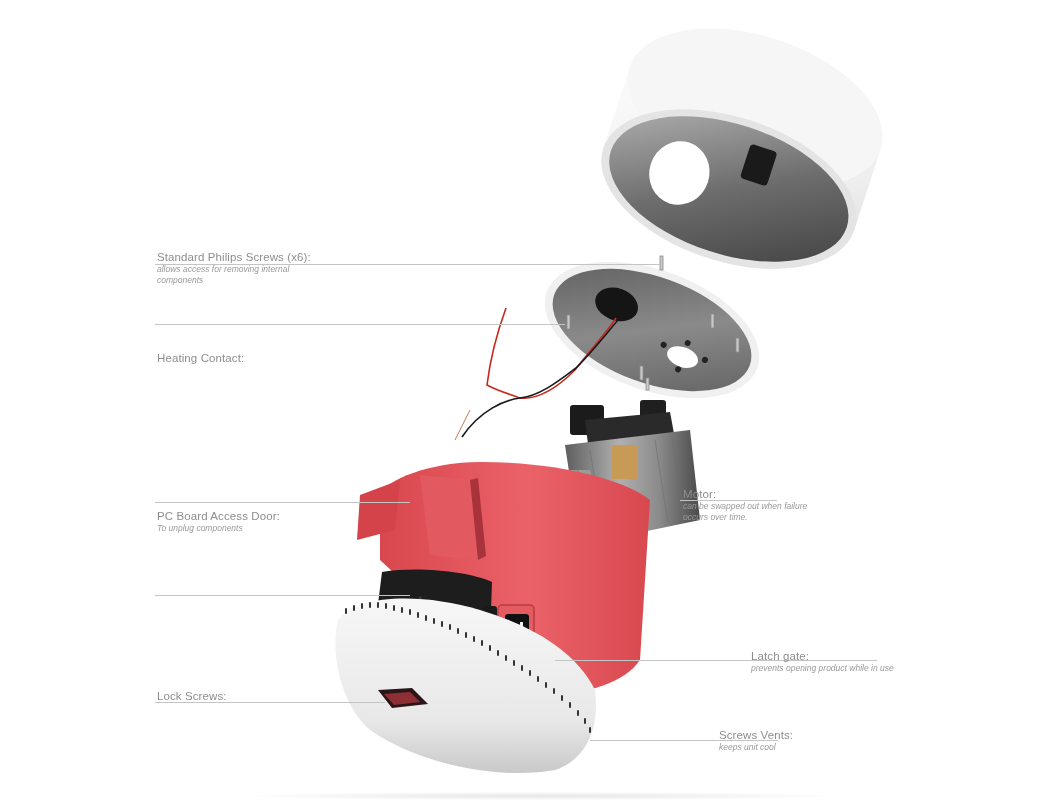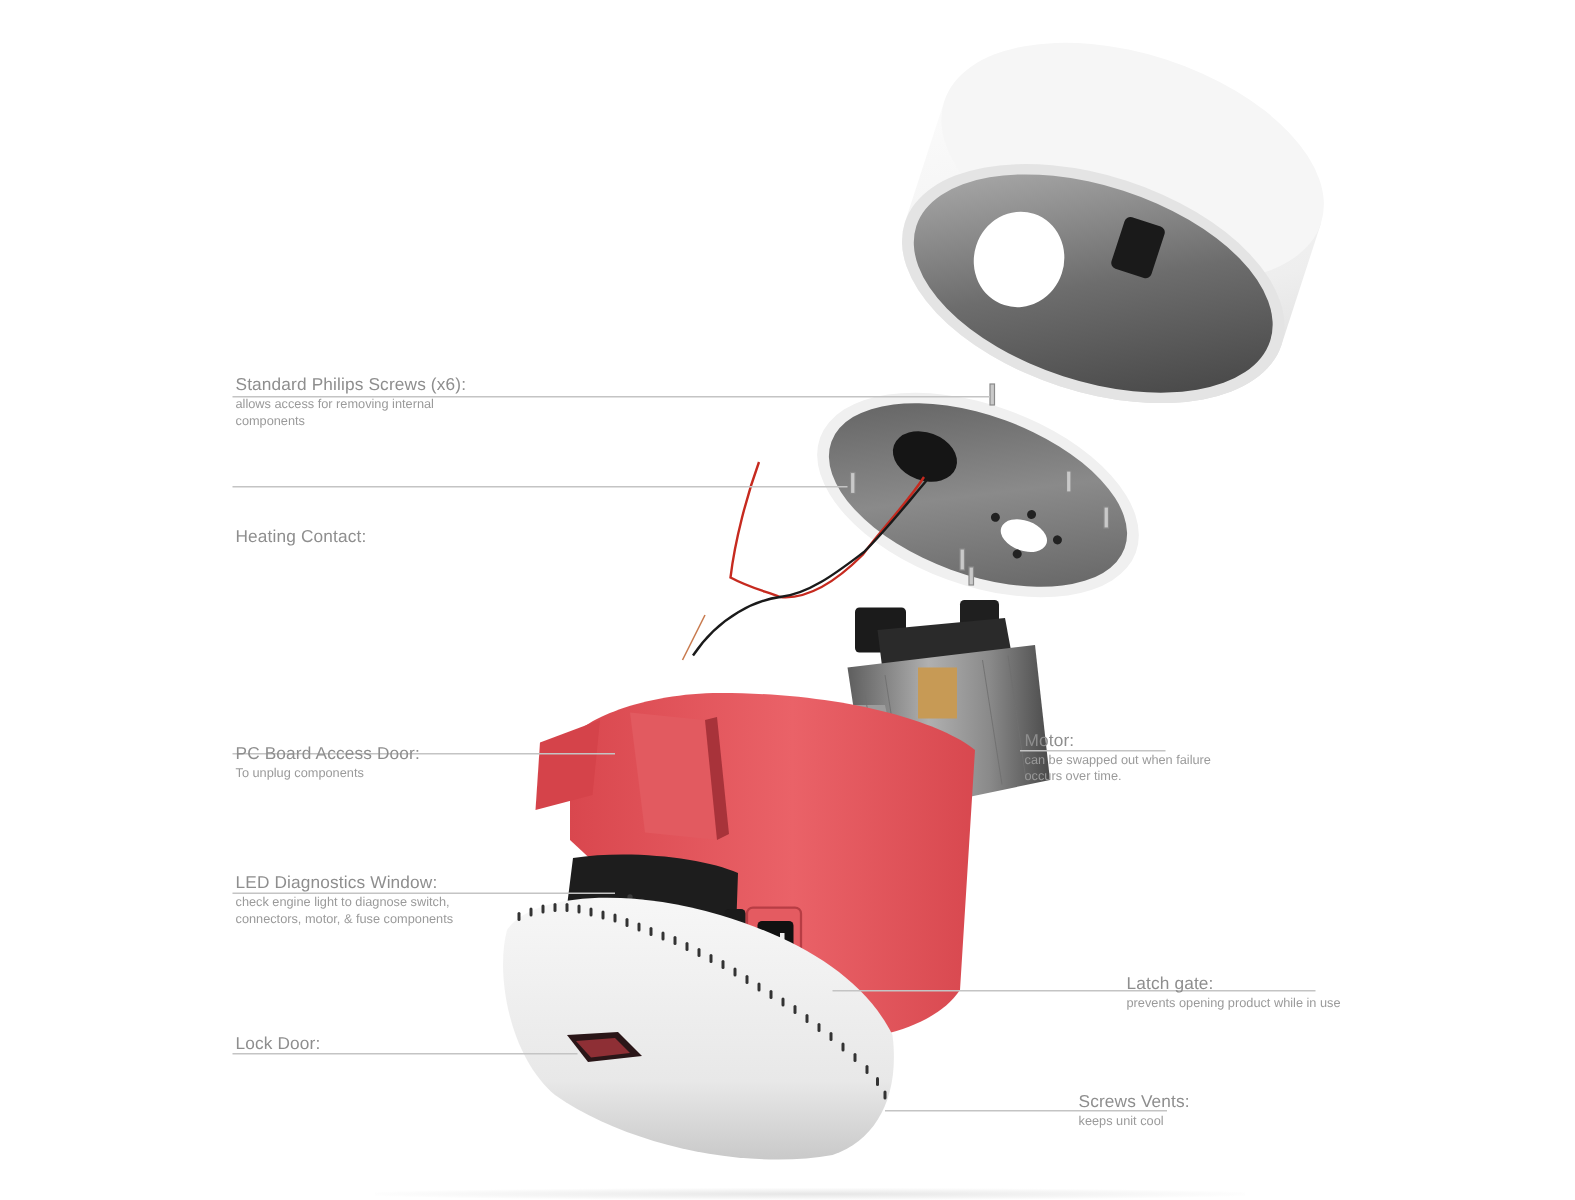--- a/index.html
+++ b/index.html
@@ -2,21 +2,21 @@
 <html><head>
 <meta charset="utf-8">
 <style>
   html, body { margin:0; padding:0; background:#ffffff; }
   body { width:1050px; height:800px; position:relative; overflow:hidden;
          font-family: "Liberation Sans", sans-serif; }
   .stage { position:absolute; left:0; top:0; width:1050px; height:800px; }
   .art { position:absolute; left:0; top:0; }
   .label { position:absolute; color:#8a8a8a; }
   .label .title { font-size:11.5px; line-height:13px; color:#8e8e8e; letter-spacing:0.1px; white-space:nowrap; display:block; }
-  .label .desc { font-size:8.5px; line-height:10.5px; color:#9a9a9a; display:block; }
+  .label .desc { font-size:8.5px; line-height:10.5px; color:#9a9a9a; display:block;font-style:italic; }
   .label .desc.lg { font-size:11px; line-height:13px; }
   .leader { position:absolute; height:1px; background:#c4c4c4; }
   .floor { position:absolute; left:250px; top:792px; width:580px; height:8px;
            background: radial-gradient(ellipse at center, #e6e6e6 0%, #f6f6f6 50%, rgba(255,255,255,0) 75%); }
 </style>
 </head>
 <body>
 
 <div class="stage">
 
@@ -181,30 +181,26 @@
   <div class="leader" style="left:555px; top:660px; width:322px;"></div>
   <div class="leader" style="left:590px; top:740px; width:188px;"></div>
 
   <div class="label" style="left:157px; top:251px; width:150px;">
     <span class="title">Standard Philips Screws (x6):</span>
     <span class="desc">allows access for removing internal components</span>
   </div>
   <div class="label" style="left:157px; top:312px;margin-top:40px;">
     <span class="title">Heating Contact:</span>
   </div>
-  <div class="label" style="left:157px; top:497px;">
+  <div class="label" style="left:157px; top:510px;">
     <span class="title">PC Board Access Door:</span>
     <span class="desc">To unplug components</span>
   </div>
-  <div class="label" style="left:157px; top:583px; width:160px;">
-    <span class="title">LED Diagnostics Window:</span>
-    <span class="desc">check engine light to diagnose switch, connectors, motor, &amp; fuse components</span>
-  </div>
   <div class="label" style="left:157px; top:690px; width:170px;">
-    <span class="title">Lock Door:</span>
+    <span class="title">Lock Screws:</span>
   </div>
 
   <div class="label" style="left:683px; top:488px; width:140px;">
     <span class="title">Motor:</span>
     <span class="desc">can be swapped out when failure occurs over time.</span>
   </div>
   <div class="label" style="left:751px; top:650px;">
     <span class="title">Latch gate:</span>
     <span class="desc">prevents opening product while in use</span>
   </div>

